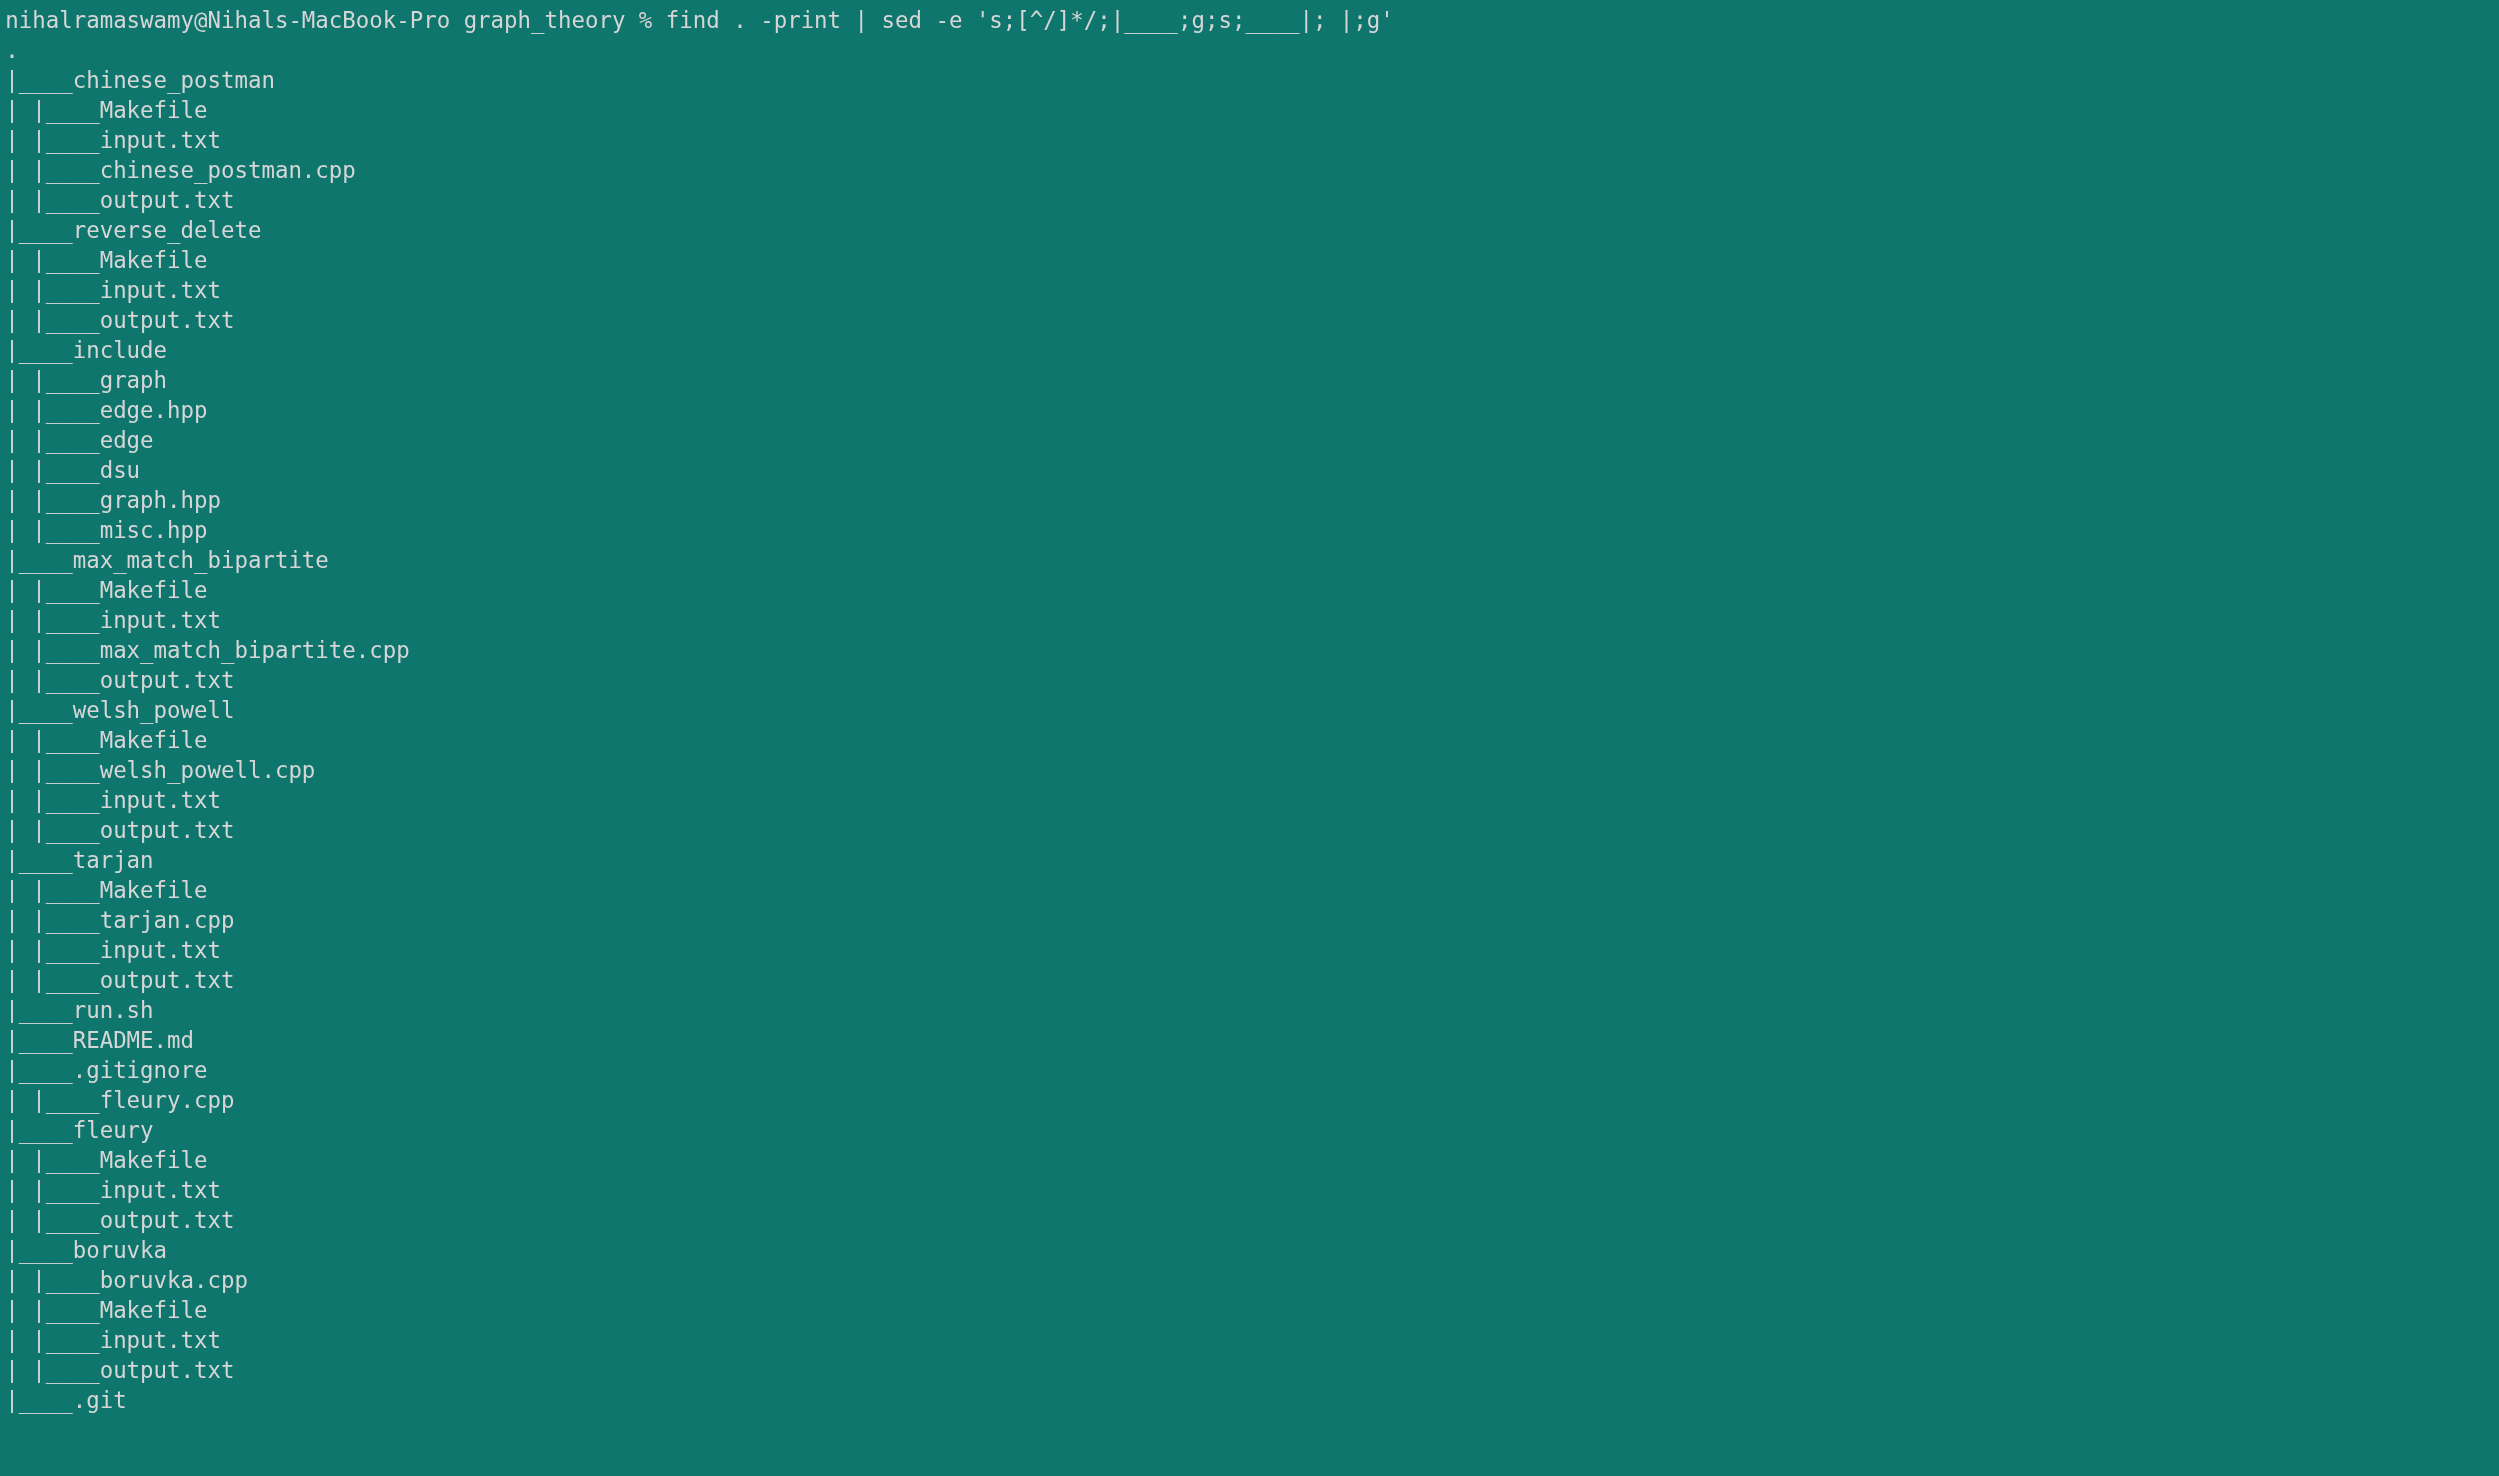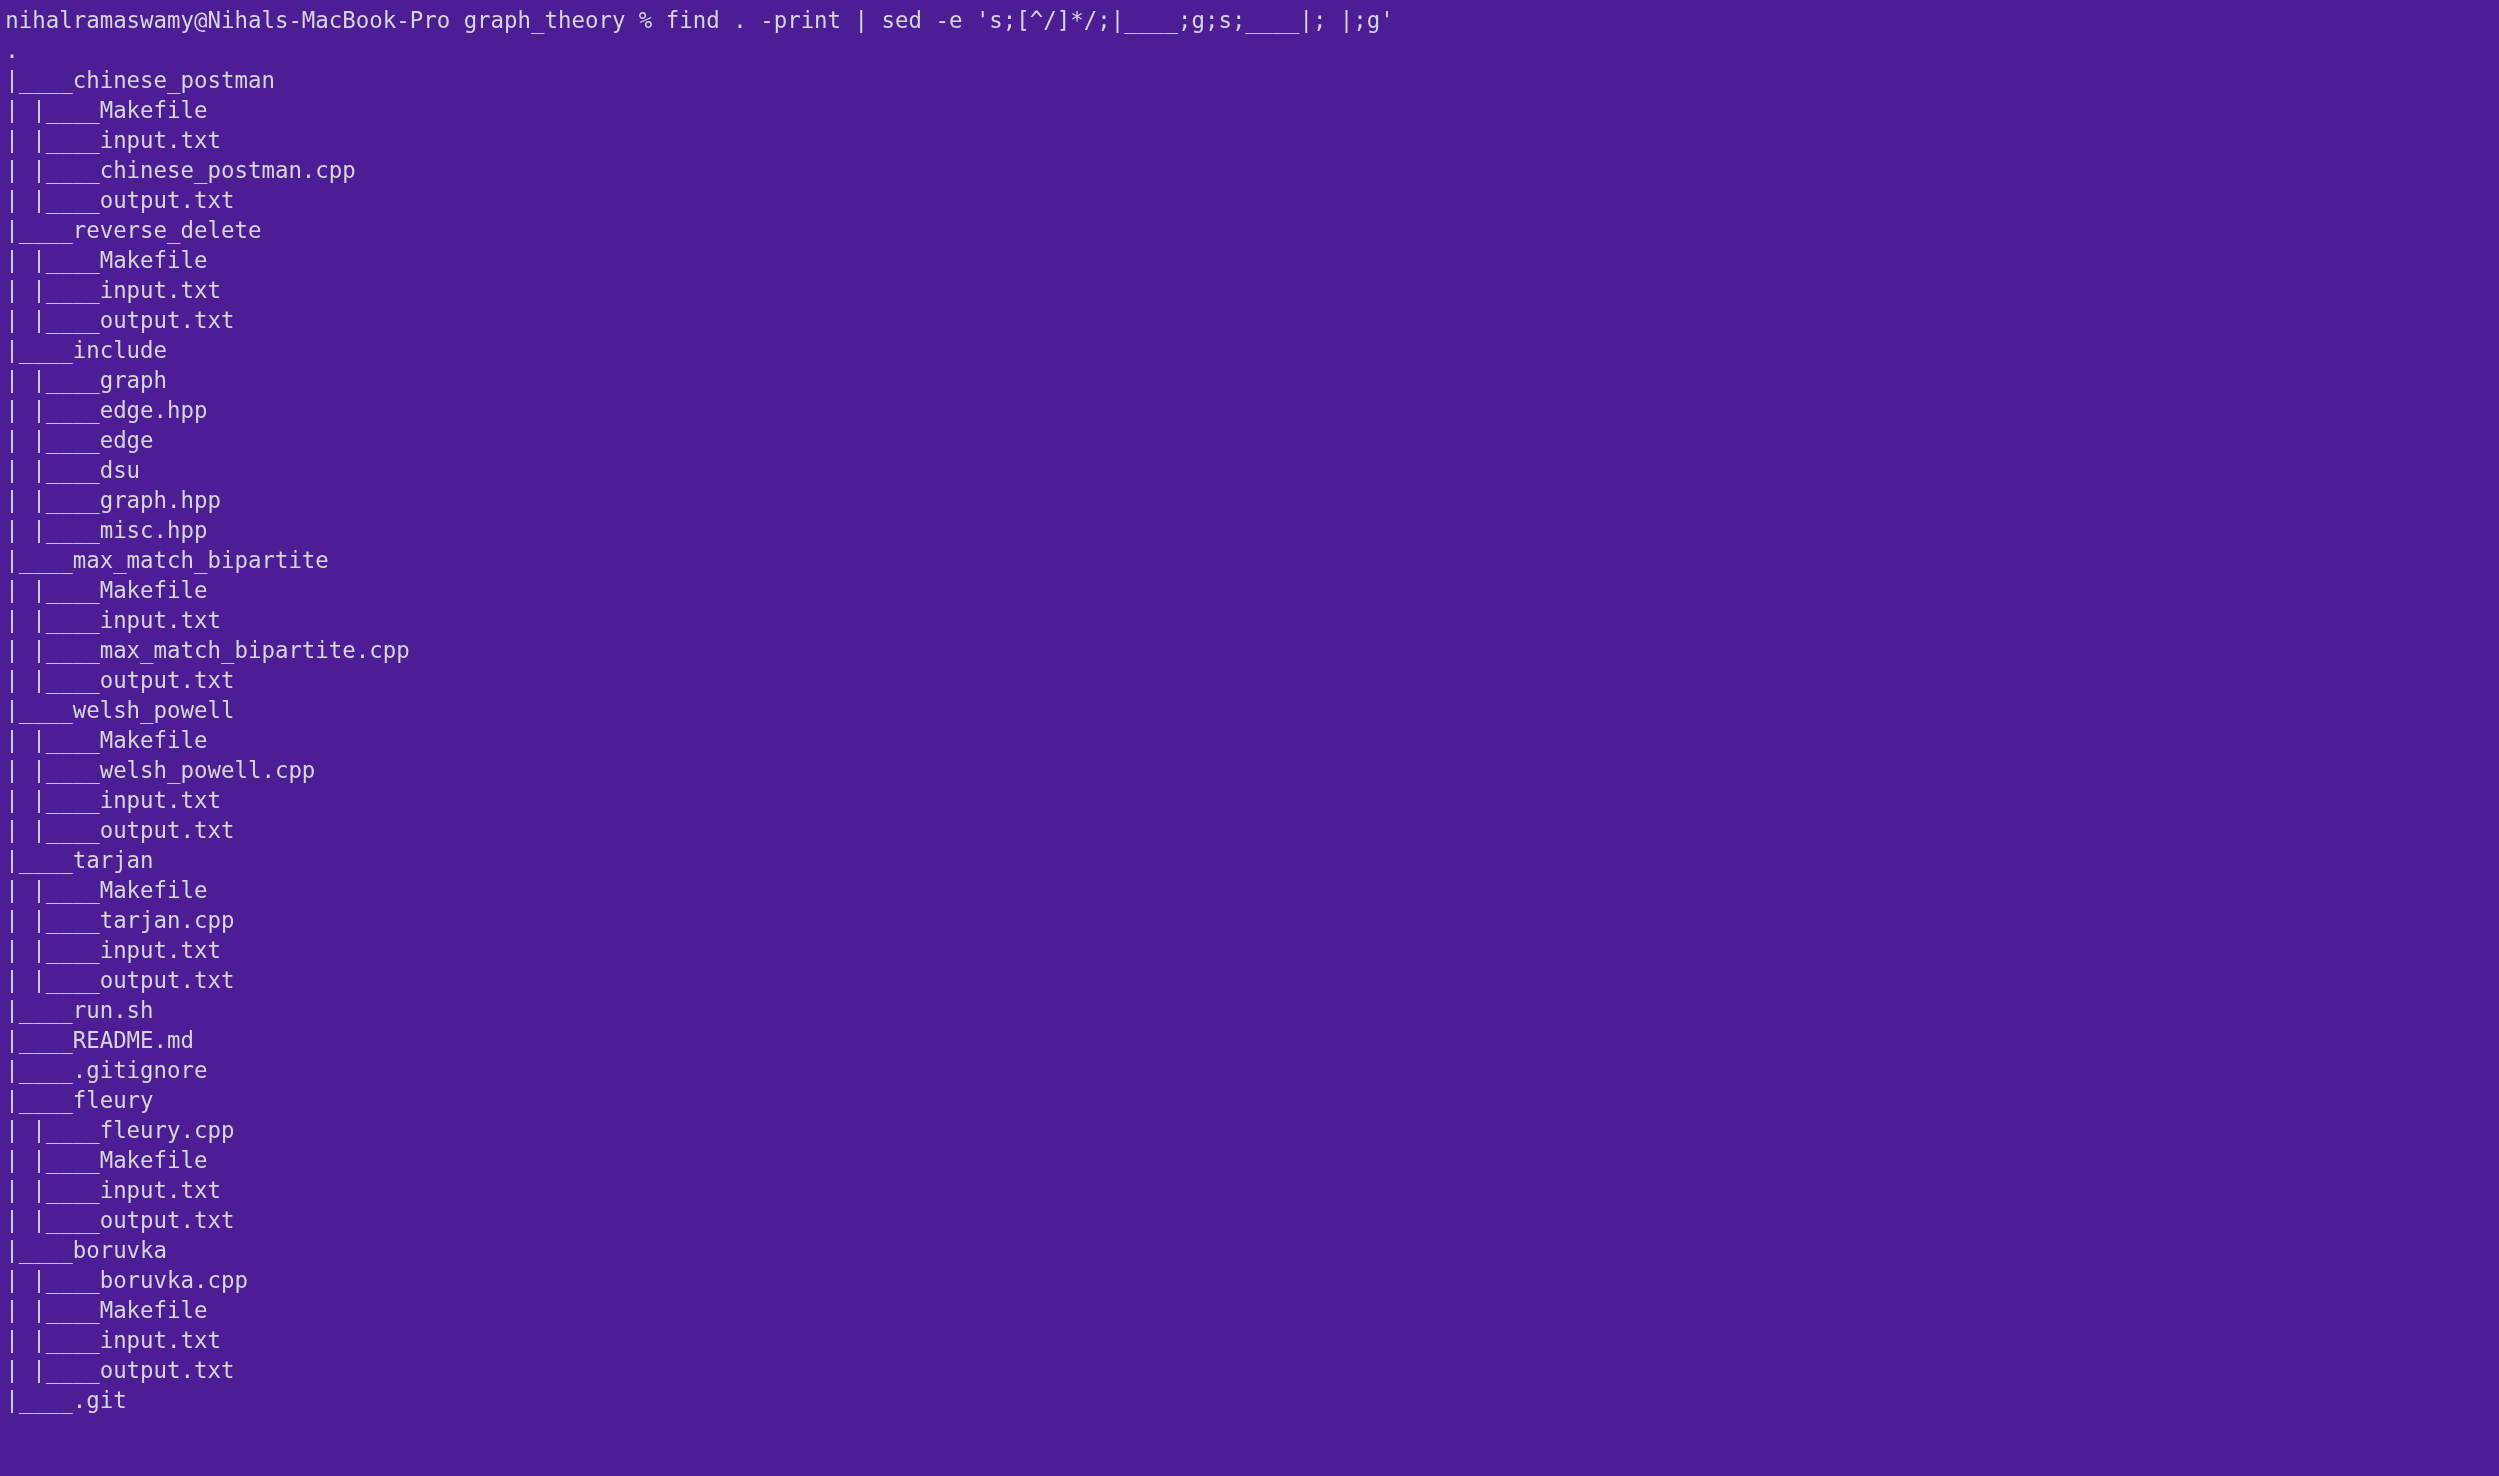--- a/index.html
+++ b/index.html
@@ -10,21 +10,21 @@
     width: 2500px;
     height: 1477px;
     overflow: hidden;
   }
   body {
     font-family: "DejaVu Sans Mono", "Liberation Mono", monospace;
   }
   #terminal {
     width: 2500px;
     height: 1477px;
-    background: #4c1d95;
+    background: #0f766e;
     color: #d6d6d6;
     padding: 5.3px 0 0 5.3px;
     box-sizing: border-box;
     overflow: hidden;
   }
   .line {
     font-family: "DejaVu Sans Mono", "Liberation Mono", monospace;
     font-size: 22.4px;
     line-height: 30px;
     white-space: pre;
@@ -80,22 +80,22 @@
       <div class="line">| |____input.txt</div>
       <div class="line">| |____output.txt</div>
       <div class="line">|____tarjan</div>
       <div class="line">| |____Makefile</div>
       <div class="line">| |____tarjan.cpp</div>
       <div class="line">| |____input.txt</div>
       <div class="line">| |____output.txt</div>
       <div class="line">|____run.sh</div>
       <div class="line">|____README.md</div>
       <div class="line">|____.gitignore</div>
+      <div class="line">| |____fleury.cpp</div>
       <div class="line">|____fleury</div>
-      <div class="line">| |____fleury.cpp</div>
       <div class="line">| |____Makefile</div>
       <div class="line">| |____input.txt</div>
       <div class="line">| |____output.txt</div>
       <div class="line">|____boruvka</div>
       <div class="line">| |____boruvka.cpp</div>
       <div class="line">| |____Makefile</div>
       <div class="line">| |____input.txt</div>
       <div class="line">| |____output.txt</div>
       <div class="line">|____.git</div>
     </div>

